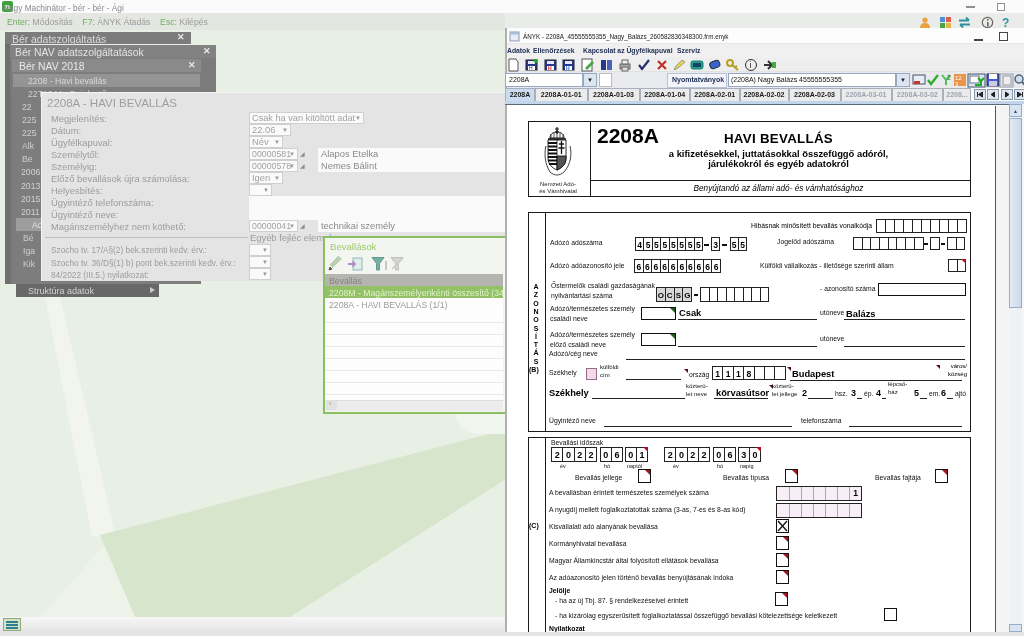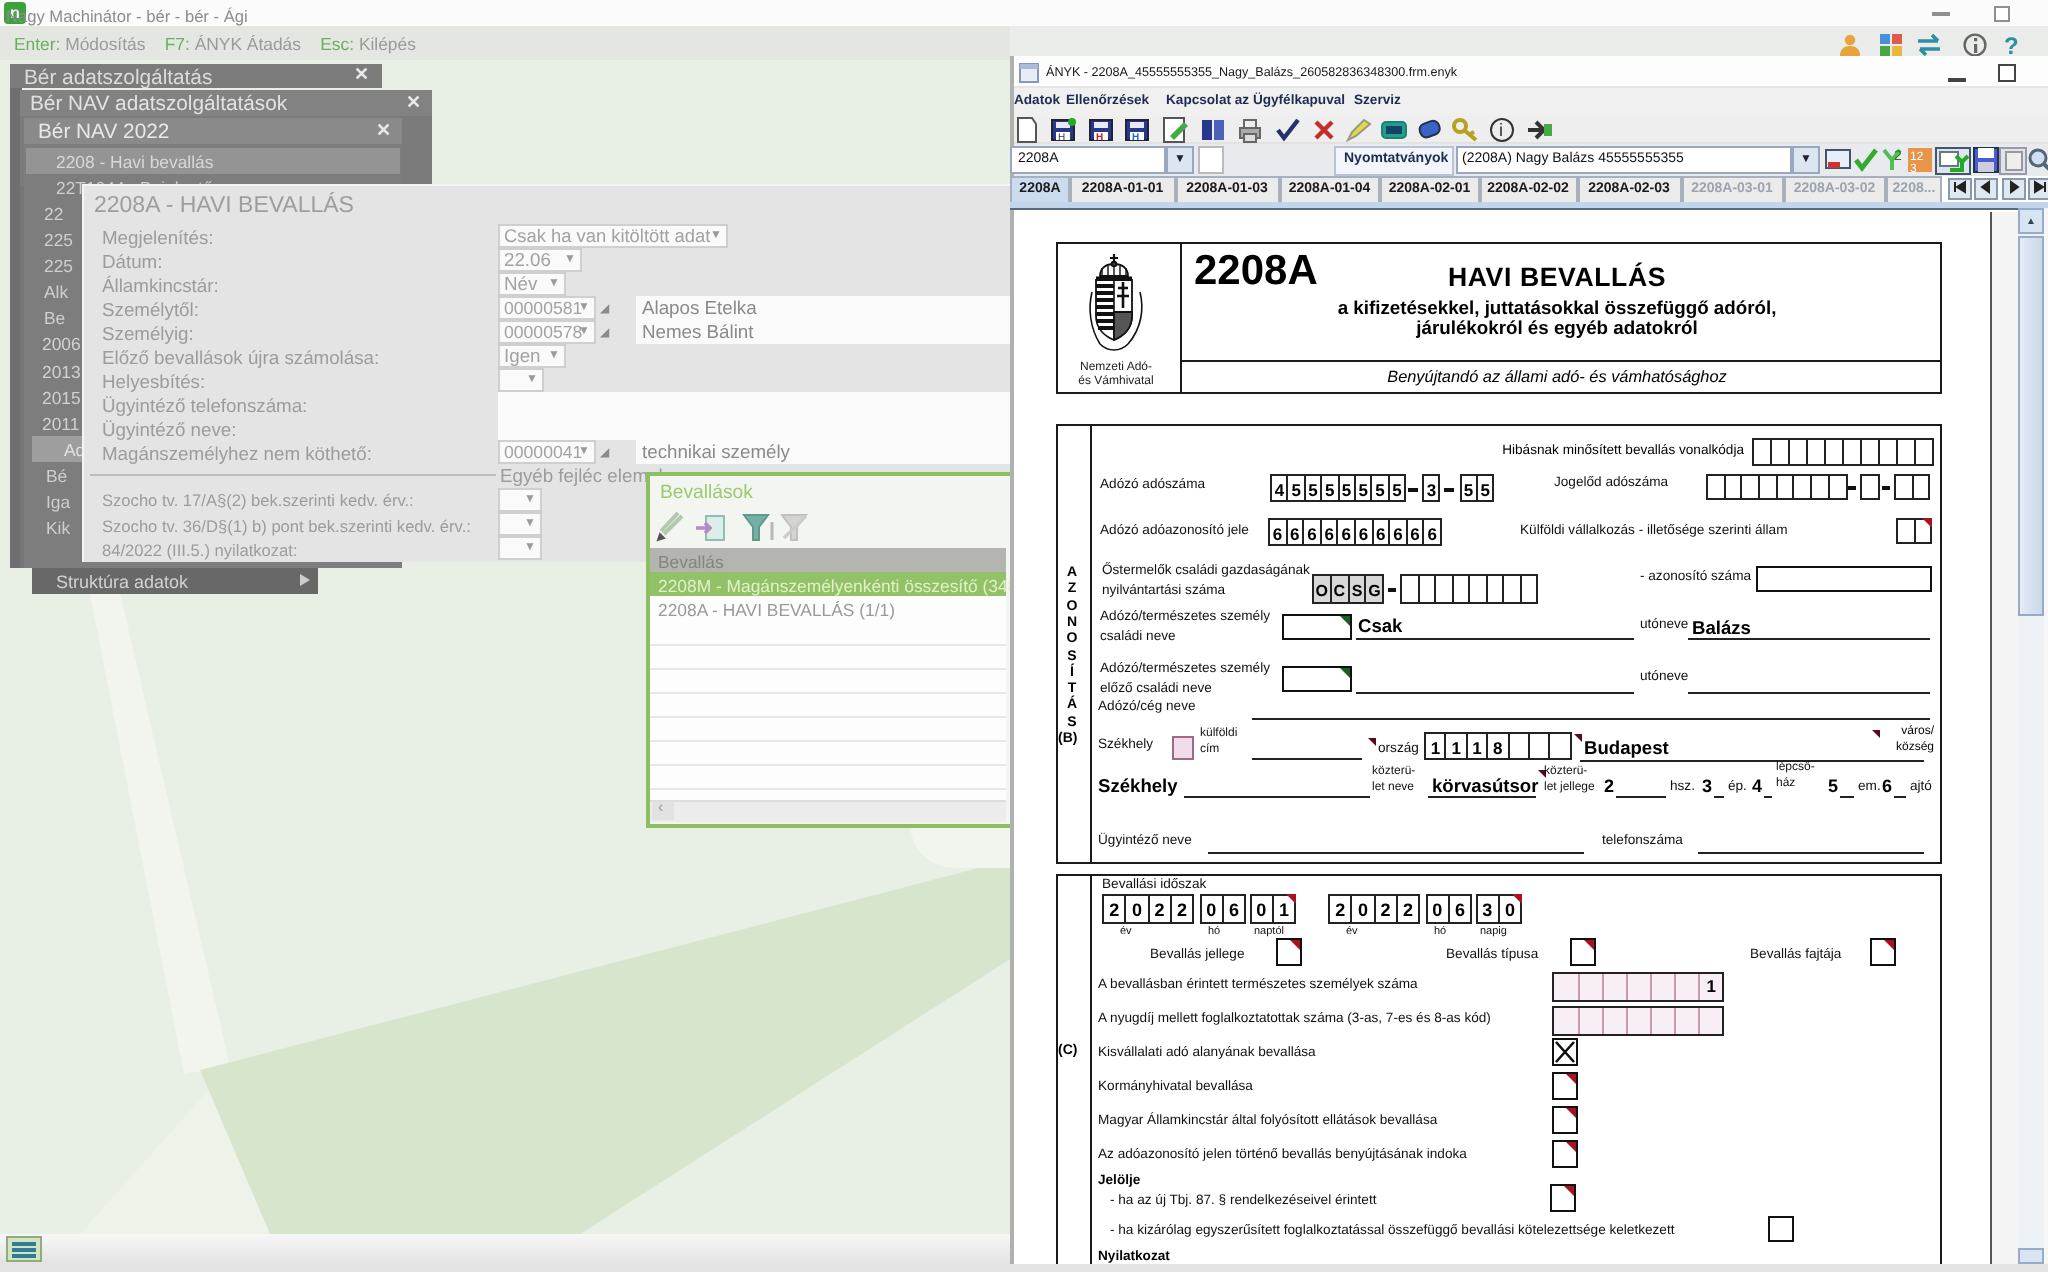--- a/index.html
+++ b/index.html
@@ -49,21 +49,21 @@
 <div style="position:absolute;left:5px;top:32px;width:186px;height:12px;background:#7c7c7c"></div>
 <div style="position:absolute;left:12px;top:33.5px;font-size:10.4px;color:#dcdcdc;white-space:nowrap;">Bér adatszolgáltatás</div>
 <div style="position:absolute;left:177px;top:32px;font-size:9px;color:#e8e8e8;font-weight:bold;white-space:nowrap;">✕</div>
 <div style="position:absolute;left:5px;top:44px;width:6px;height:240px;background:#6f6f6f"></div>
 <div style="position:absolute;left:10px;top:45px;width:206px;height:13px;background:#828282"></div>
 <div style="position:absolute;left:15px;top:46.5px;font-size:10.4px;color:#e2e2e2;white-space:nowrap;">Bér NAV adatszolgáltatások</div>
 <div style="position:absolute;left:203px;top:46px;font-size:9px;color:#e8e8e8;font-weight:bold;white-space:nowrap;">✕</div>
 <div style="position:absolute;left:10px;top:58px;width:206px;height:35px;background:#7b7b7b"></div>
 <div style="position:absolute;left:10px;top:93px;width:6px;height:191px;background:#767676"></div>
 <div style="position:absolute;left:12px;top:59px;width:189px;height:13px;background:#8a8a8a"></div>
-<div style="position:absolute;left:19px;top:60.5px;font-size:10.4px;color:#e8e8e8;white-space:nowrap;">Bér NAV 2022</div>
+<div style="position:absolute;left:19px;top:60.5px;font-size:10.4px;color:#e8e8e8;white-space:nowrap;">Bér NAV 2018</div>
 <div style="position:absolute;left:188px;top:60px;font-size:9px;color:#e8e8e8;font-weight:bold;white-space:nowrap;">✕</div>
 <div style="position:absolute;left:12px;top:72px;width:189px;height:212px;background:#7d7d7d"></div>
 <div style="position:absolute;left:13px;top:74px;width:187px;height:13px;background:#949494"></div>
 <div style="position:absolute;left:28px;top:76px;font-size:8.7px;color:#d8d8d8;white-space:nowrap;">2208 - Havi bevallás</div>
 <div style="position:absolute;left:28px;top:88.5px;font-size:8.7px;color:#cfcfcf;white-space:nowrap;">22T1044 - Bejelentő</div>
 <div style="position:absolute;left:22px;top:102px;font-size:8.7px;color:#cfcfcf;white-space:nowrap;">22</div>
 <div style="position:absolute;left:22px;top:115px;font-size:8.7px;color:#cfcfcf;white-space:nowrap;">225</div>
 <div style="position:absolute;left:22px;top:128px;font-size:8.7px;color:#cfcfcf;white-space:nowrap;">225</div>
 <div style="position:absolute;left:22px;top:141px;font-size:8.7px;color:#cfcfcf;white-space:nowrap;">Alk</div>
 <div style="position:absolute;left:22px;top:154px;font-size:8.7px;color:#cfcfcf;white-space:nowrap;">Be</div>
@@ -76,21 +76,21 @@
 <div style="position:absolute;left:23px;top:233px;font-size:8.7px;color:#cfcfcf;white-space:nowrap;">Bé</div>
 <div style="position:absolute;left:23px;top:246px;font-size:8.7px;color:#cfcfcf;white-space:nowrap;">Iga</div>
 <div style="position:absolute;left:23px;top:259px;font-size:8.7px;color:#cfcfcf;white-space:nowrap;">Kik</div>
 <div style="position:absolute;left:16px;top:284px;width:143px;height:13px;background:#686868"></div>
 <div style="position:absolute;left:28px;top:286px;font-size:9px;color:#d2d2d2;white-space:nowrap;">Struktúra adatok</div>
 <div style="position:absolute;left:150px;top:287px;width:0;height:0;border-left:5px solid #cccccc;border-top:3.5px solid transparent;border-bottom:3.5px solid transparent;"></div>
 <div style="position:absolute;left:41px;top:92px;width:464px;height:189px;background:#e4e4e4;border-top:1px solid #f4f4f4;border-left:1px solid #f4f4f4"></div>
 <div style="position:absolute;left:47px;top:97px;font-size:11.5px;color:#9e9e9e;white-space:nowrap;">2208A - HAVI BEVALLÁS</div>
 <div style="position:absolute;left:51px;top:112.5px;font-size:9.4px;color:#9c9c9c;white-space:nowrap;">Megjelenítés:</div>
 <div style="position:absolute;left:51px;top:124.5px;font-size:9.4px;color:#9c9c9c;white-space:nowrap;">Dátum:</div>
-<div style="position:absolute;left:51px;top:136.5px;font-size:9.4px;color:#9c9c9c;white-space:nowrap;">Államkincstár:</div>
+<div style="position:absolute;left:51px;top:136.5px;font-size:9.4px;color:#9c9c9c;white-space:nowrap;">Ügyfélkapuval:</div>
 <div style="position:absolute;left:51px;top:148.5px;font-size:9.4px;color:#9c9c9c;white-space:nowrap;">Személytől:</div>
 <div style="position:absolute;left:51px;top:160.5px;font-size:9.4px;color:#9c9c9c;white-space:nowrap;">Személyig:</div>
 <div style="position:absolute;left:51px;top:172.5px;font-size:9.4px;color:#9c9c9c;white-space:nowrap;">Előző bevallások újra számolása:</div>
 <div style="position:absolute;left:51px;top:184.5px;font-size:9.4px;color:#9c9c9c;white-space:nowrap;">Helyesbítés:</div>
 <div style="position:absolute;left:51px;top:196.5px;font-size:9.4px;color:#9c9c9c;white-space:nowrap;">Ügyintéző telefonszáma:</div>
 <div style="position:absolute;left:51px;top:208.5px;font-size:9.4px;color:#9c9c9c;white-space:nowrap;">Ügyintéző neve:</div>
 <div style="position:absolute;left:51px;top:220.5px;font-size:9.4px;color:#9c9c9c;white-space:nowrap;">Magánszemélyhez nem köthető:</div>
 <div style="position:absolute;left:249px;top:112px;width:115px;height:11.5px;background:#fafafa;border:1px solid #cfcfcf;color:#a2a2a2;font-size:9.2px;line-height:10px;padding-left:2px;white-space:nowrap;overflow:hidden">Csak ha van kitöltött adat<span style="position:absolute;right:2px;top:0px;font-size:6px;color:#9a9a9a">▼</span></div>
 <div style="position:absolute;left:249px;top:124px;width:42px;height:11.5px;background:#fafafa;border:1px solid #cfcfcf;color:#a2a2a2;font-size:9.4px;line-height:10px;padding-left:2px;white-space:nowrap;overflow:hidden">22.06<span style="position:absolute;right:2px;top:0px;font-size:6px;color:#9a9a9a">▼</span></div>
 <div style="position:absolute;left:249px;top:136px;width:34px;height:11.5px;background:#fafafa;border:1px solid #cfcfcf;color:#a2a2a2;font-size:9.4px;line-height:10px;padding-left:2px;white-space:nowrap;overflow:hidden">Név<span style="position:absolute;right:2px;top:0px;font-size:6px;color:#9a9a9a">▼</span></div>

